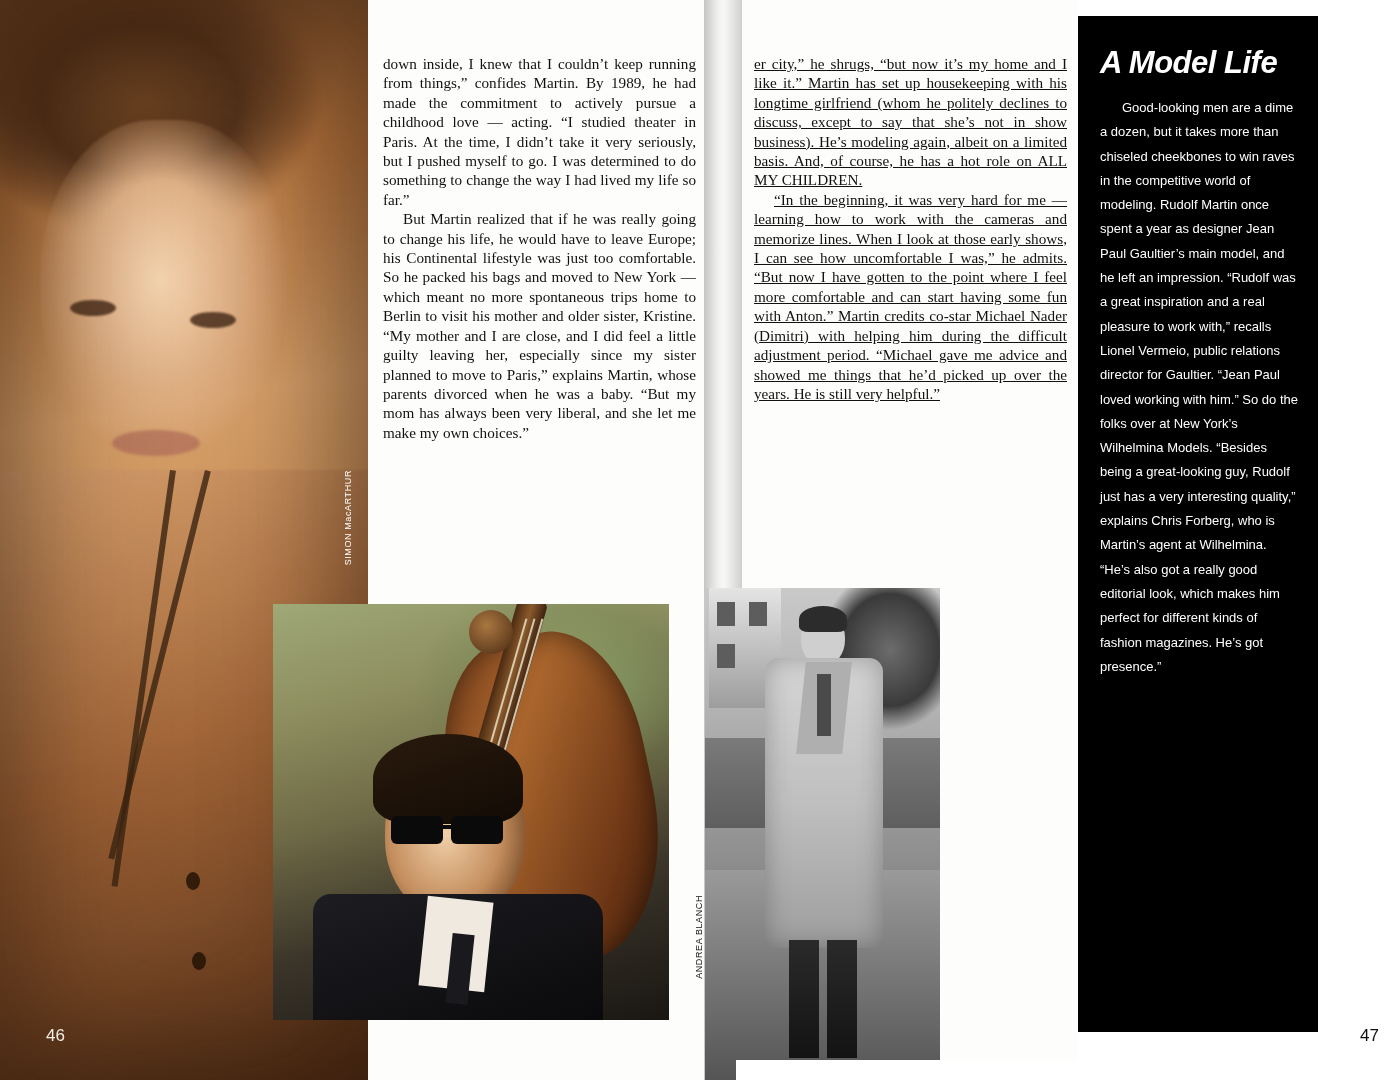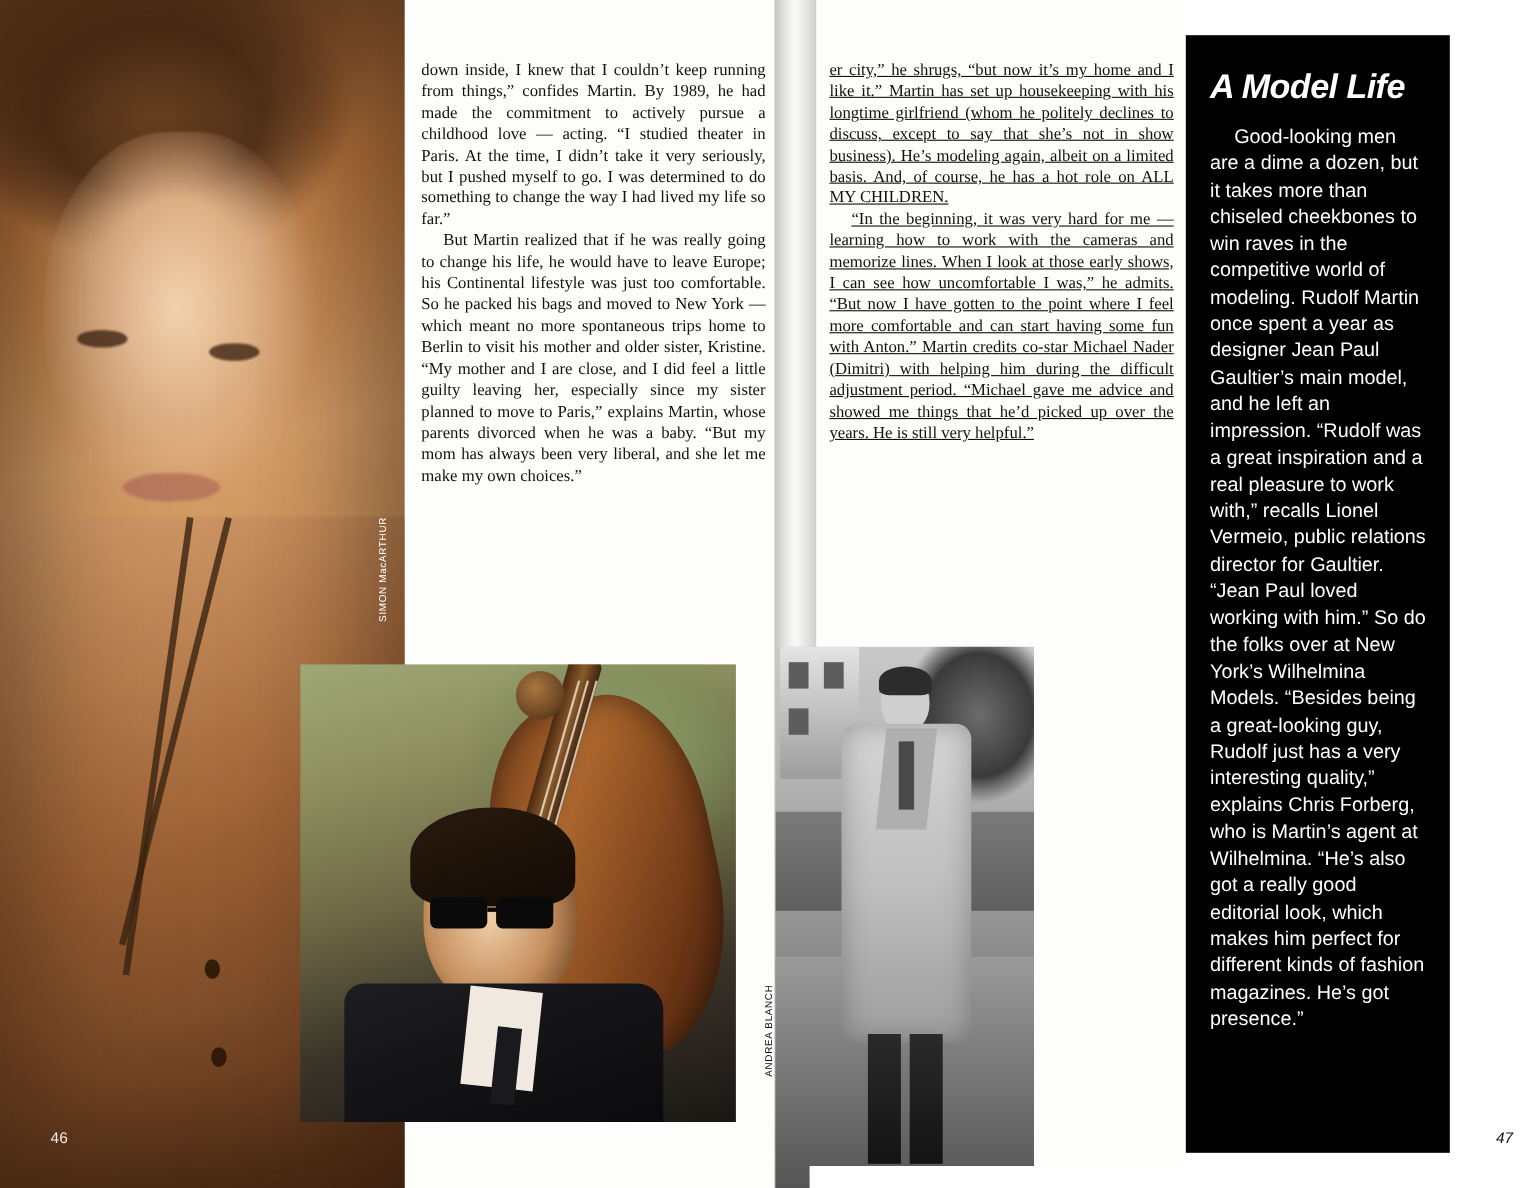--- a/index.html
+++ b/index.html
@@ -128,41 +128,41 @@
     border-radius:14px 14px 4px 4px;box-shadow:inset 0 0 26px rgba(0,0,0,.28);
   }
   .st-lapel{position:absolute;left:96px;top:74px;width:46px;height:92px;background:#b3afa5;transform:skewX(-6deg);}
   .st-tie{position:absolute;left:112px;top:86px;width:14px;height:62px;background:#4c4a45;}
   .st-leg{position:absolute;top:352px;width:30px;height:118px;background:linear-gradient(180deg,#2b2a27,#141311);}
   .st-leg.l{left:84px;}
   .st-leg.r{left:122px;}
 
   
   .sidebar{
-    position:absolute;left:1078px;top:32px;width:240px;height:1016px;background:#000;
+    position:absolute;left:1078px;top:16px;width:240px;height:1016px;background:#000;
     color:#fff;box-sizing:border-box;padding:24px 18px 18px 22px;
   }
   .sb-title{
     font-family:"Liberation Sans",sans-serif;font-weight:bold;font-style:italic;
     font-size:31px;line-height:34px;letter-spacing:-0.5px;margin:6px 0 16px 0;
   }
   .sb-body{
-    font-family:"Liberation Sans",sans-serif;font-size:18px;line-height:24.3px;
+    font-family:"Liberation Sans",sans-serif;font-size:13px;line-height:24.3px;
     text-indent:22px;margin:0;
   }
   .sb-caption{
     position:absolute;left:22px;right:18px;bottom:46px;
     font-family:"Liberation Sans",sans-serif;font-weight:bold;font-size:12.6px;line-height:15.6px;
   }
   .right-margin{position:absolute;left:1318px;top:0;width:79px;height:1080px;background:#fff;}
 
   
-  .folio{position:absolute;font-family:"Liberation Sans",sans-serif;font-size:14px;color:#111;}
+  .folio{position:absolute;font-family:"Liberation Sans",sans-serif;font-size:17px;color:#111;}
   .folio-left{left:46px;top:1026px;color:#f0ece4;}
-  .folio-right{left:1360px;top:1026px;font-style:italic;}
+  .folio-right{left:1360px;top:1026px;}
   .page-bottom-white{position:absolute;left:368px;top:1060px;width:710px;height:20px;background:#fff;}
 </style>
 </head>
 <body>
 
 <div class="page">
 
   <div class="left-photo">
     <div class="lp-hair"></div>
     <div class="lp-face"></div>

